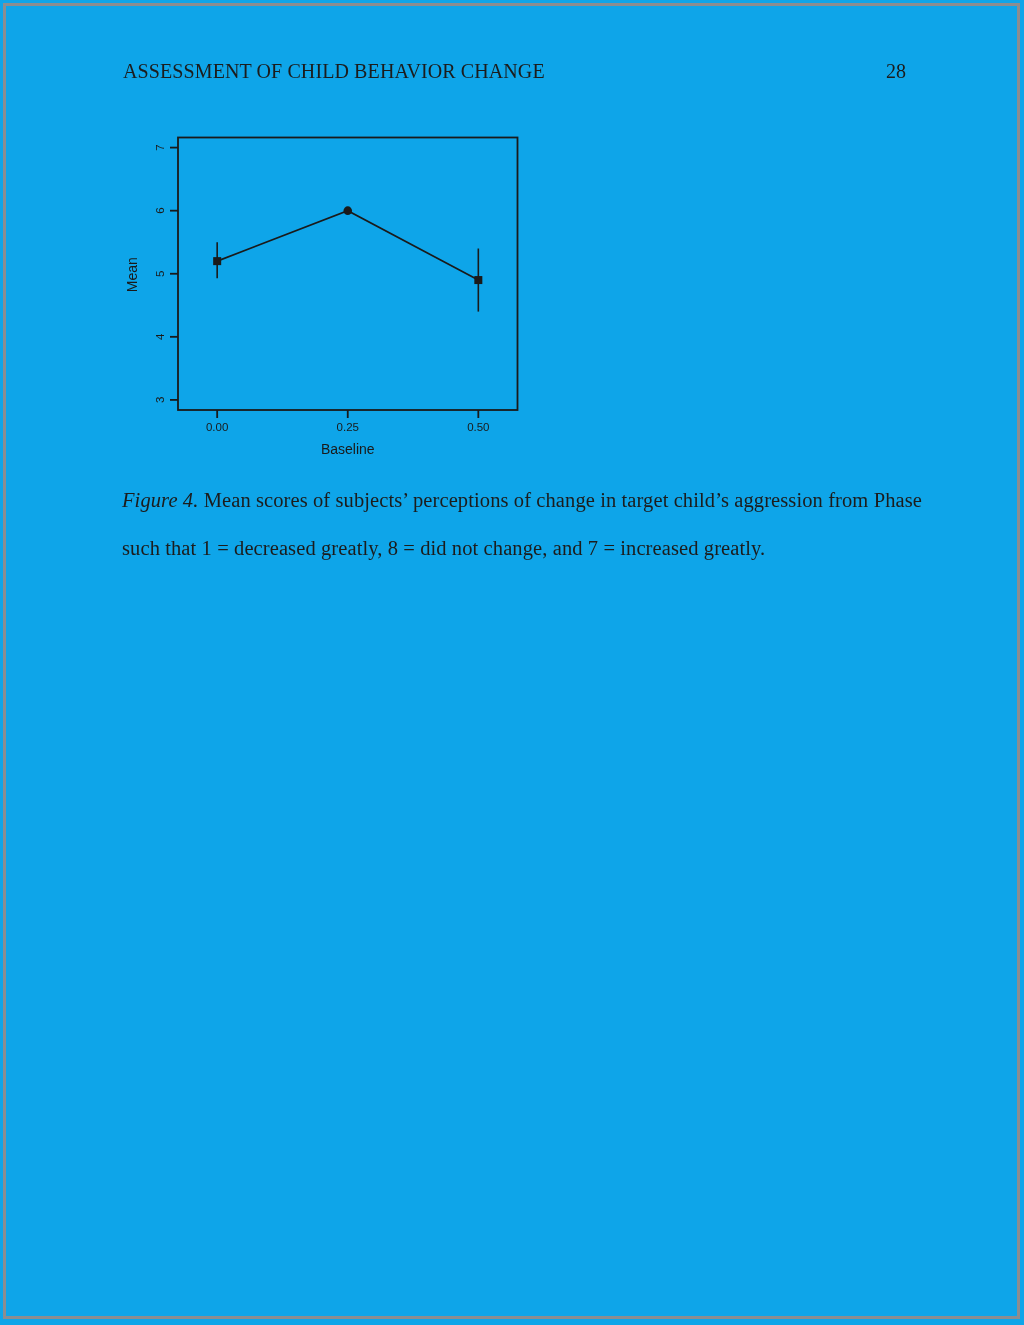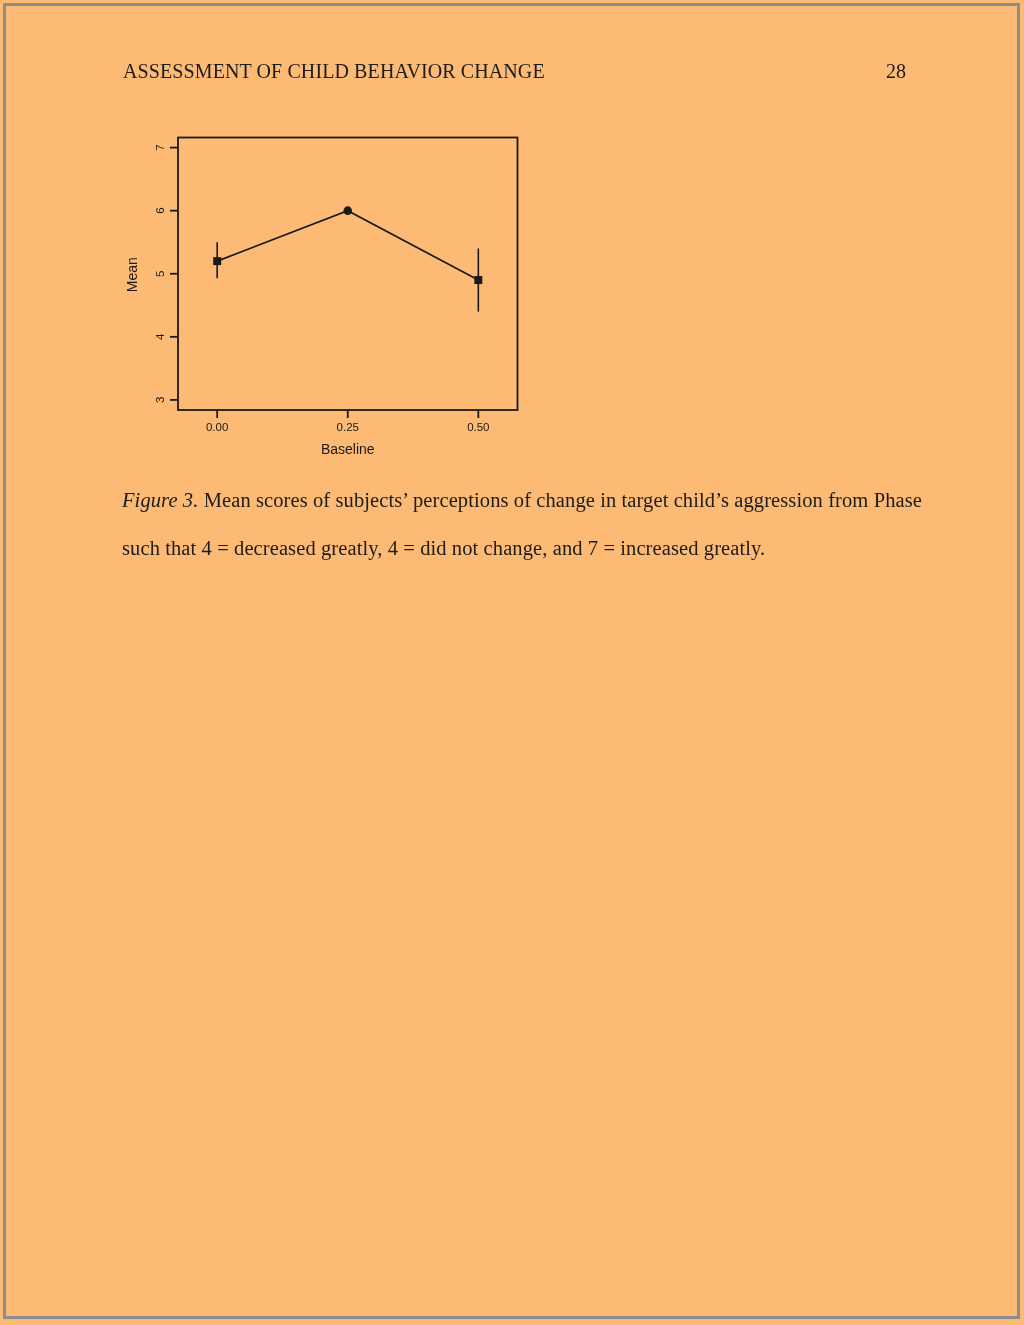--- a/index.html
+++ b/index.html
@@ -1,16 +1,16 @@
 <!DOCTYPE html>
 <html><head>
 <meta charset="utf-8">
 <style>
   html,body{margin:0;padding:0;background:#ffffff;}
-  .screen{position:relative;width:1024px;height:1325px;background:#fdba74;overflow:hidden;
+  .screen{position:relative;width:1024px;height:1325px;background:#0ea5e9;overflow:hidden;
           font-family:"Liberation Serif", serif;color:#1c1c1c;}
   .page-frame{position:absolute;top:3px;left:3px;right:4px;bottom:6px;
               border:3.5px solid #8b8d90;pointer-events:none;}
   .header-row{position:absolute;left:123px;right:118px;top:60px;
               display:flex;justify-content:space-between;align-items:baseline;
               font-size:20px;line-height:23px;}
   .running-head{letter-spacing:0.1px;}
   .chart-wrap{position:absolute;left:110px;top:120px;width:450px;height:350px;}
   #chart-svg{width:450px;height:350px;display:block;}
   #chart-svg text{font-family:"Liberation Sans", sans-serif;fill:#1a1a1a;}
@@ -54,16 +54,16 @@
         <polyline points="107.17307692307693,141.13425925925927 237.75000000000003,90.67129629629628 368.3269230769231,160.05787037037035" fill="none" stroke="#1a1a1a" stroke-width="1.7"></polyline>
         <line x1="107.17307692307693" y1="158.16550925925927" x2="107.17307692307693" y2="122.21064814814815" stroke="#1a1a1a" stroke-width="1.6"></line>
         <line x1="368.3269230769231" y1="191.5972222222222" x2="368.3269230769231" y2="128.5185185185185" stroke="#1a1a1a" stroke-width="1.6"></line>
         <rect x="103.17307692307693" y="137.13425925925927" width="8" height="8" fill="#1a1a1a"></rect>
         <circle cx="237.75000000000003" cy="90.67129629629628" r="4.3" fill="#1a1a1a"></circle>
         <rect x="364.3269230769231" y="156.05787037037035" width="8" height="8" fill="#1a1a1a"></rect>
       </svg>
   </div>
 
   <div class="caption">
-    <div class="cap-line"><i>Figure 3.</i><span> Mean scores of subjects’ perceptions of change in target child’s aggression from Phase</span></div>
-    <div class="cap-line">such that 4 = decreased greatly, 4 = did not change, and 7 = increased greatly.</div>
+    <div class="cap-line"><i>Figure 4.</i><span> Mean scores of subjects’ perceptions of change in target child’s aggression from Phase</span></div>
+    <div class="cap-line">such that 1 = decreased greatly, 8 = did not change, and 7 = increased greatly.</div>
   </div>
 </div>
 
 </body></html>

